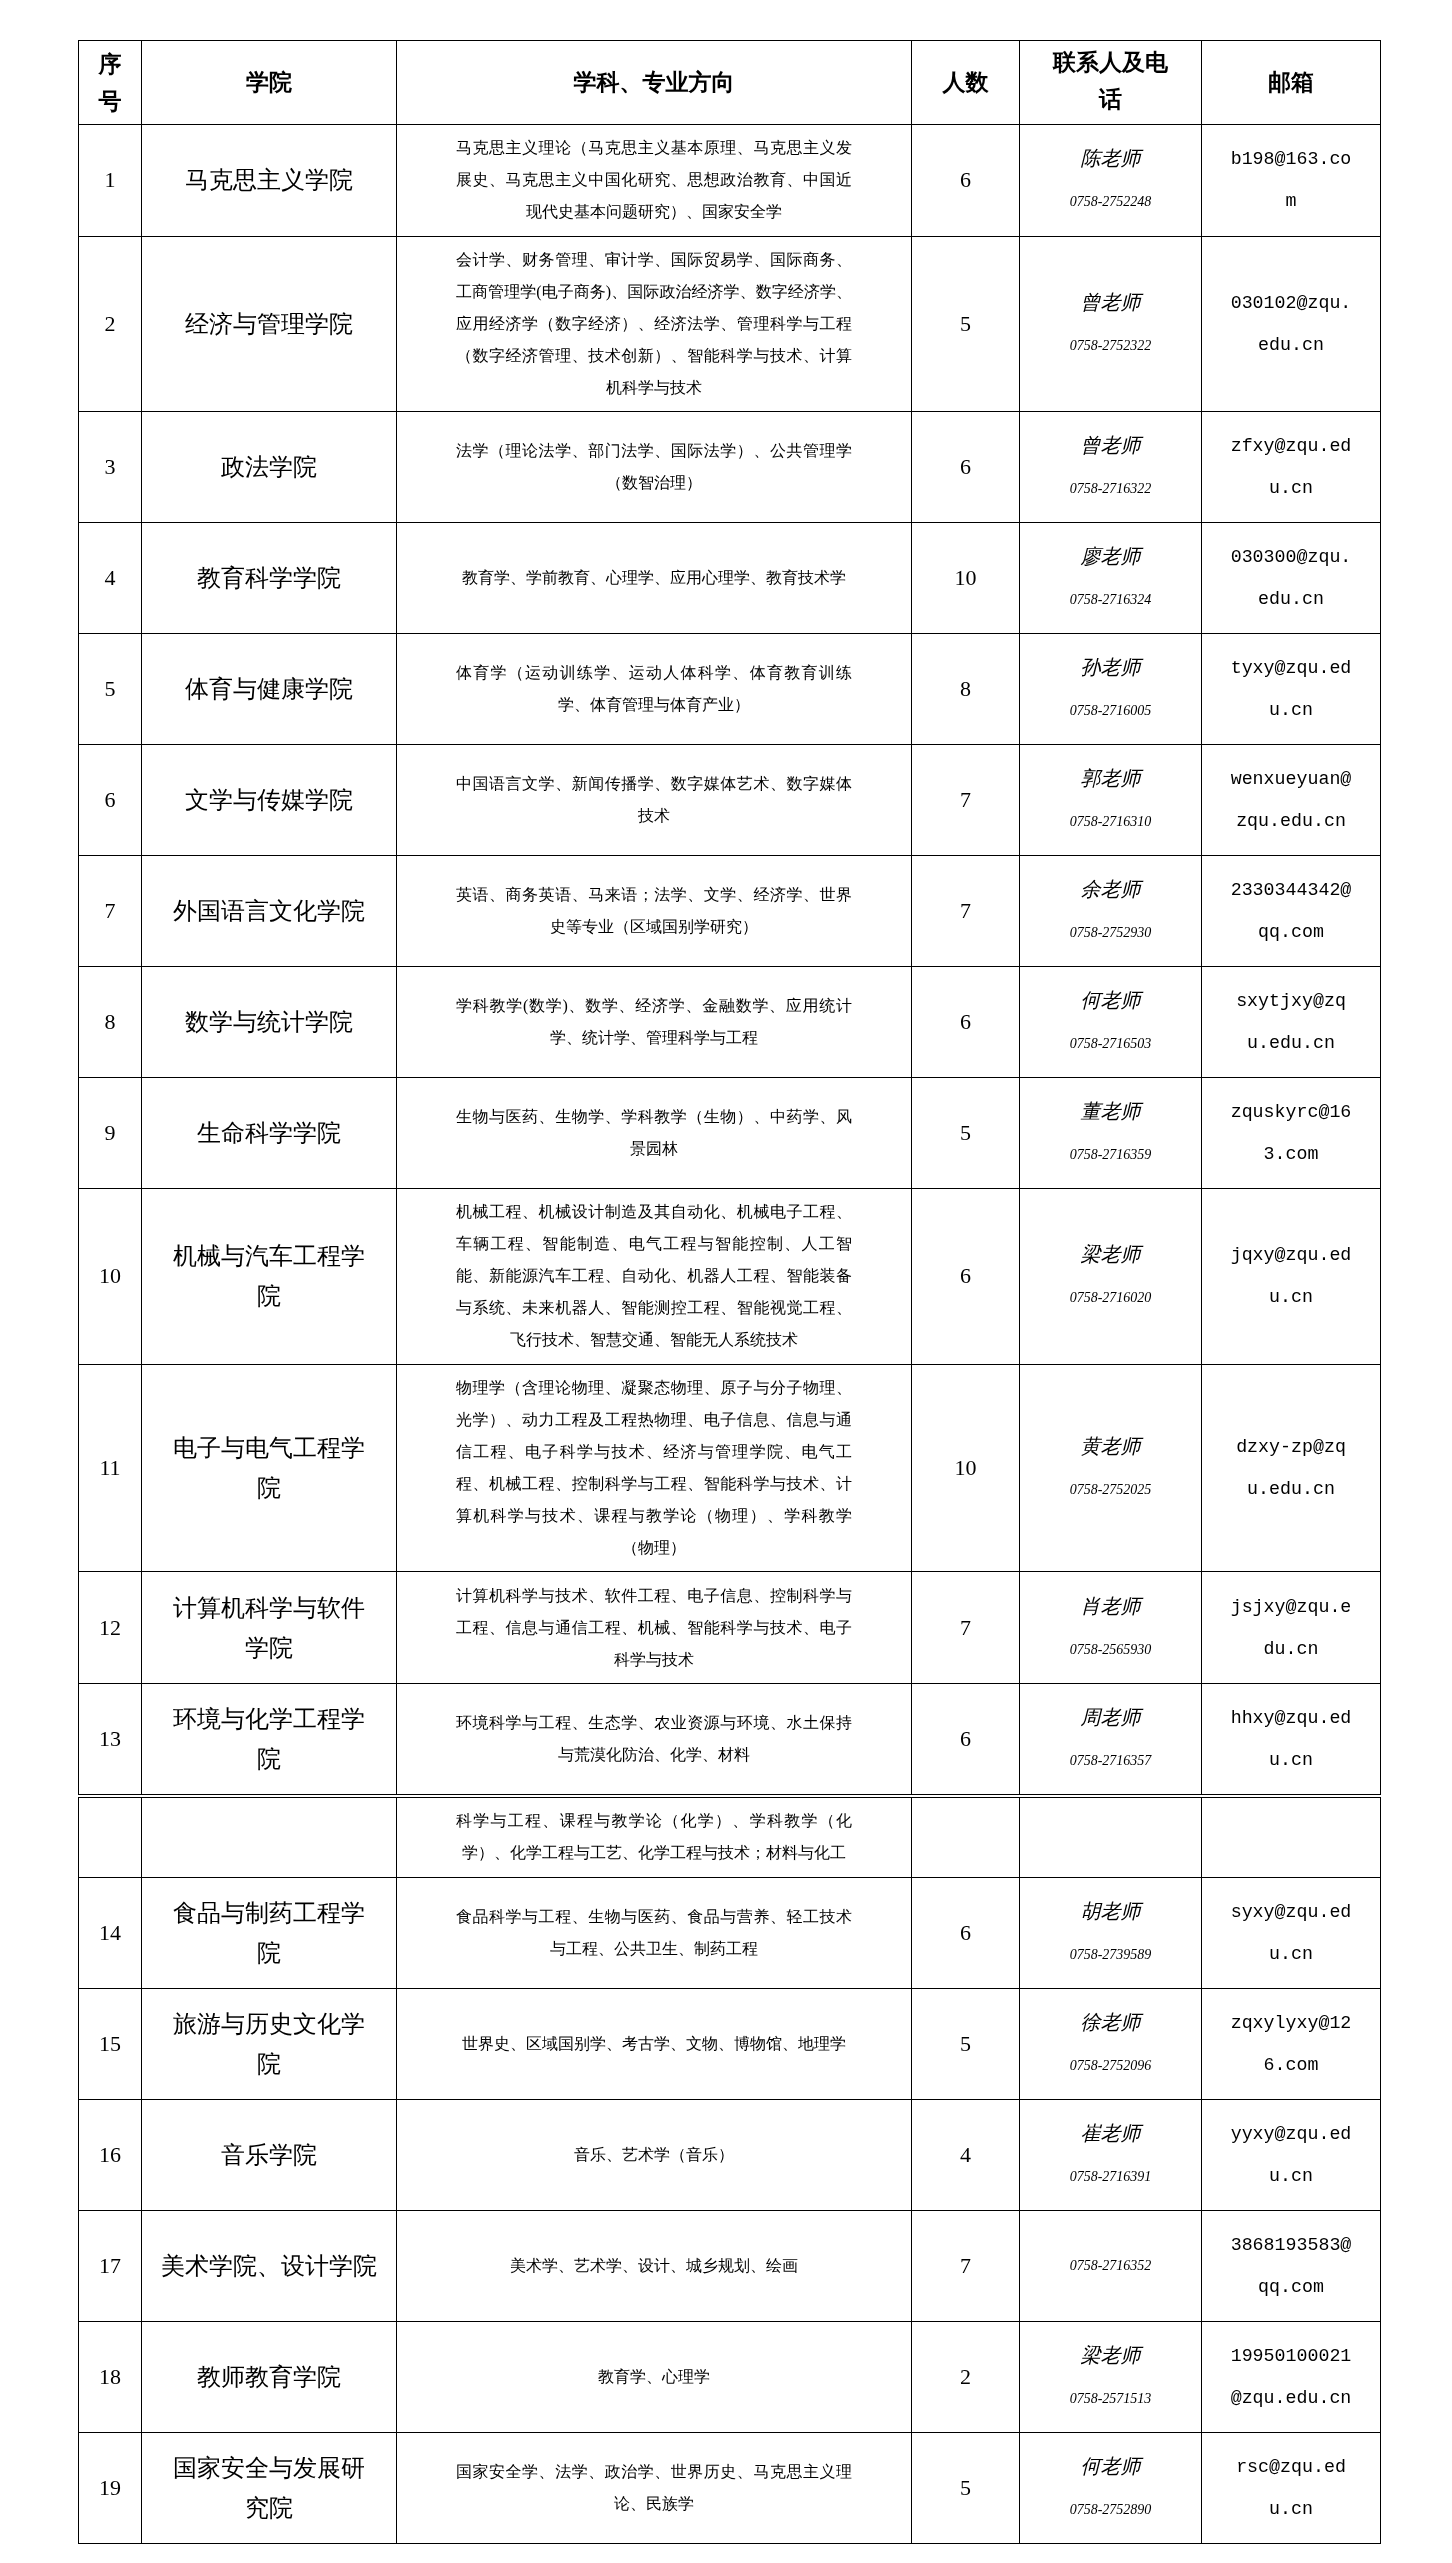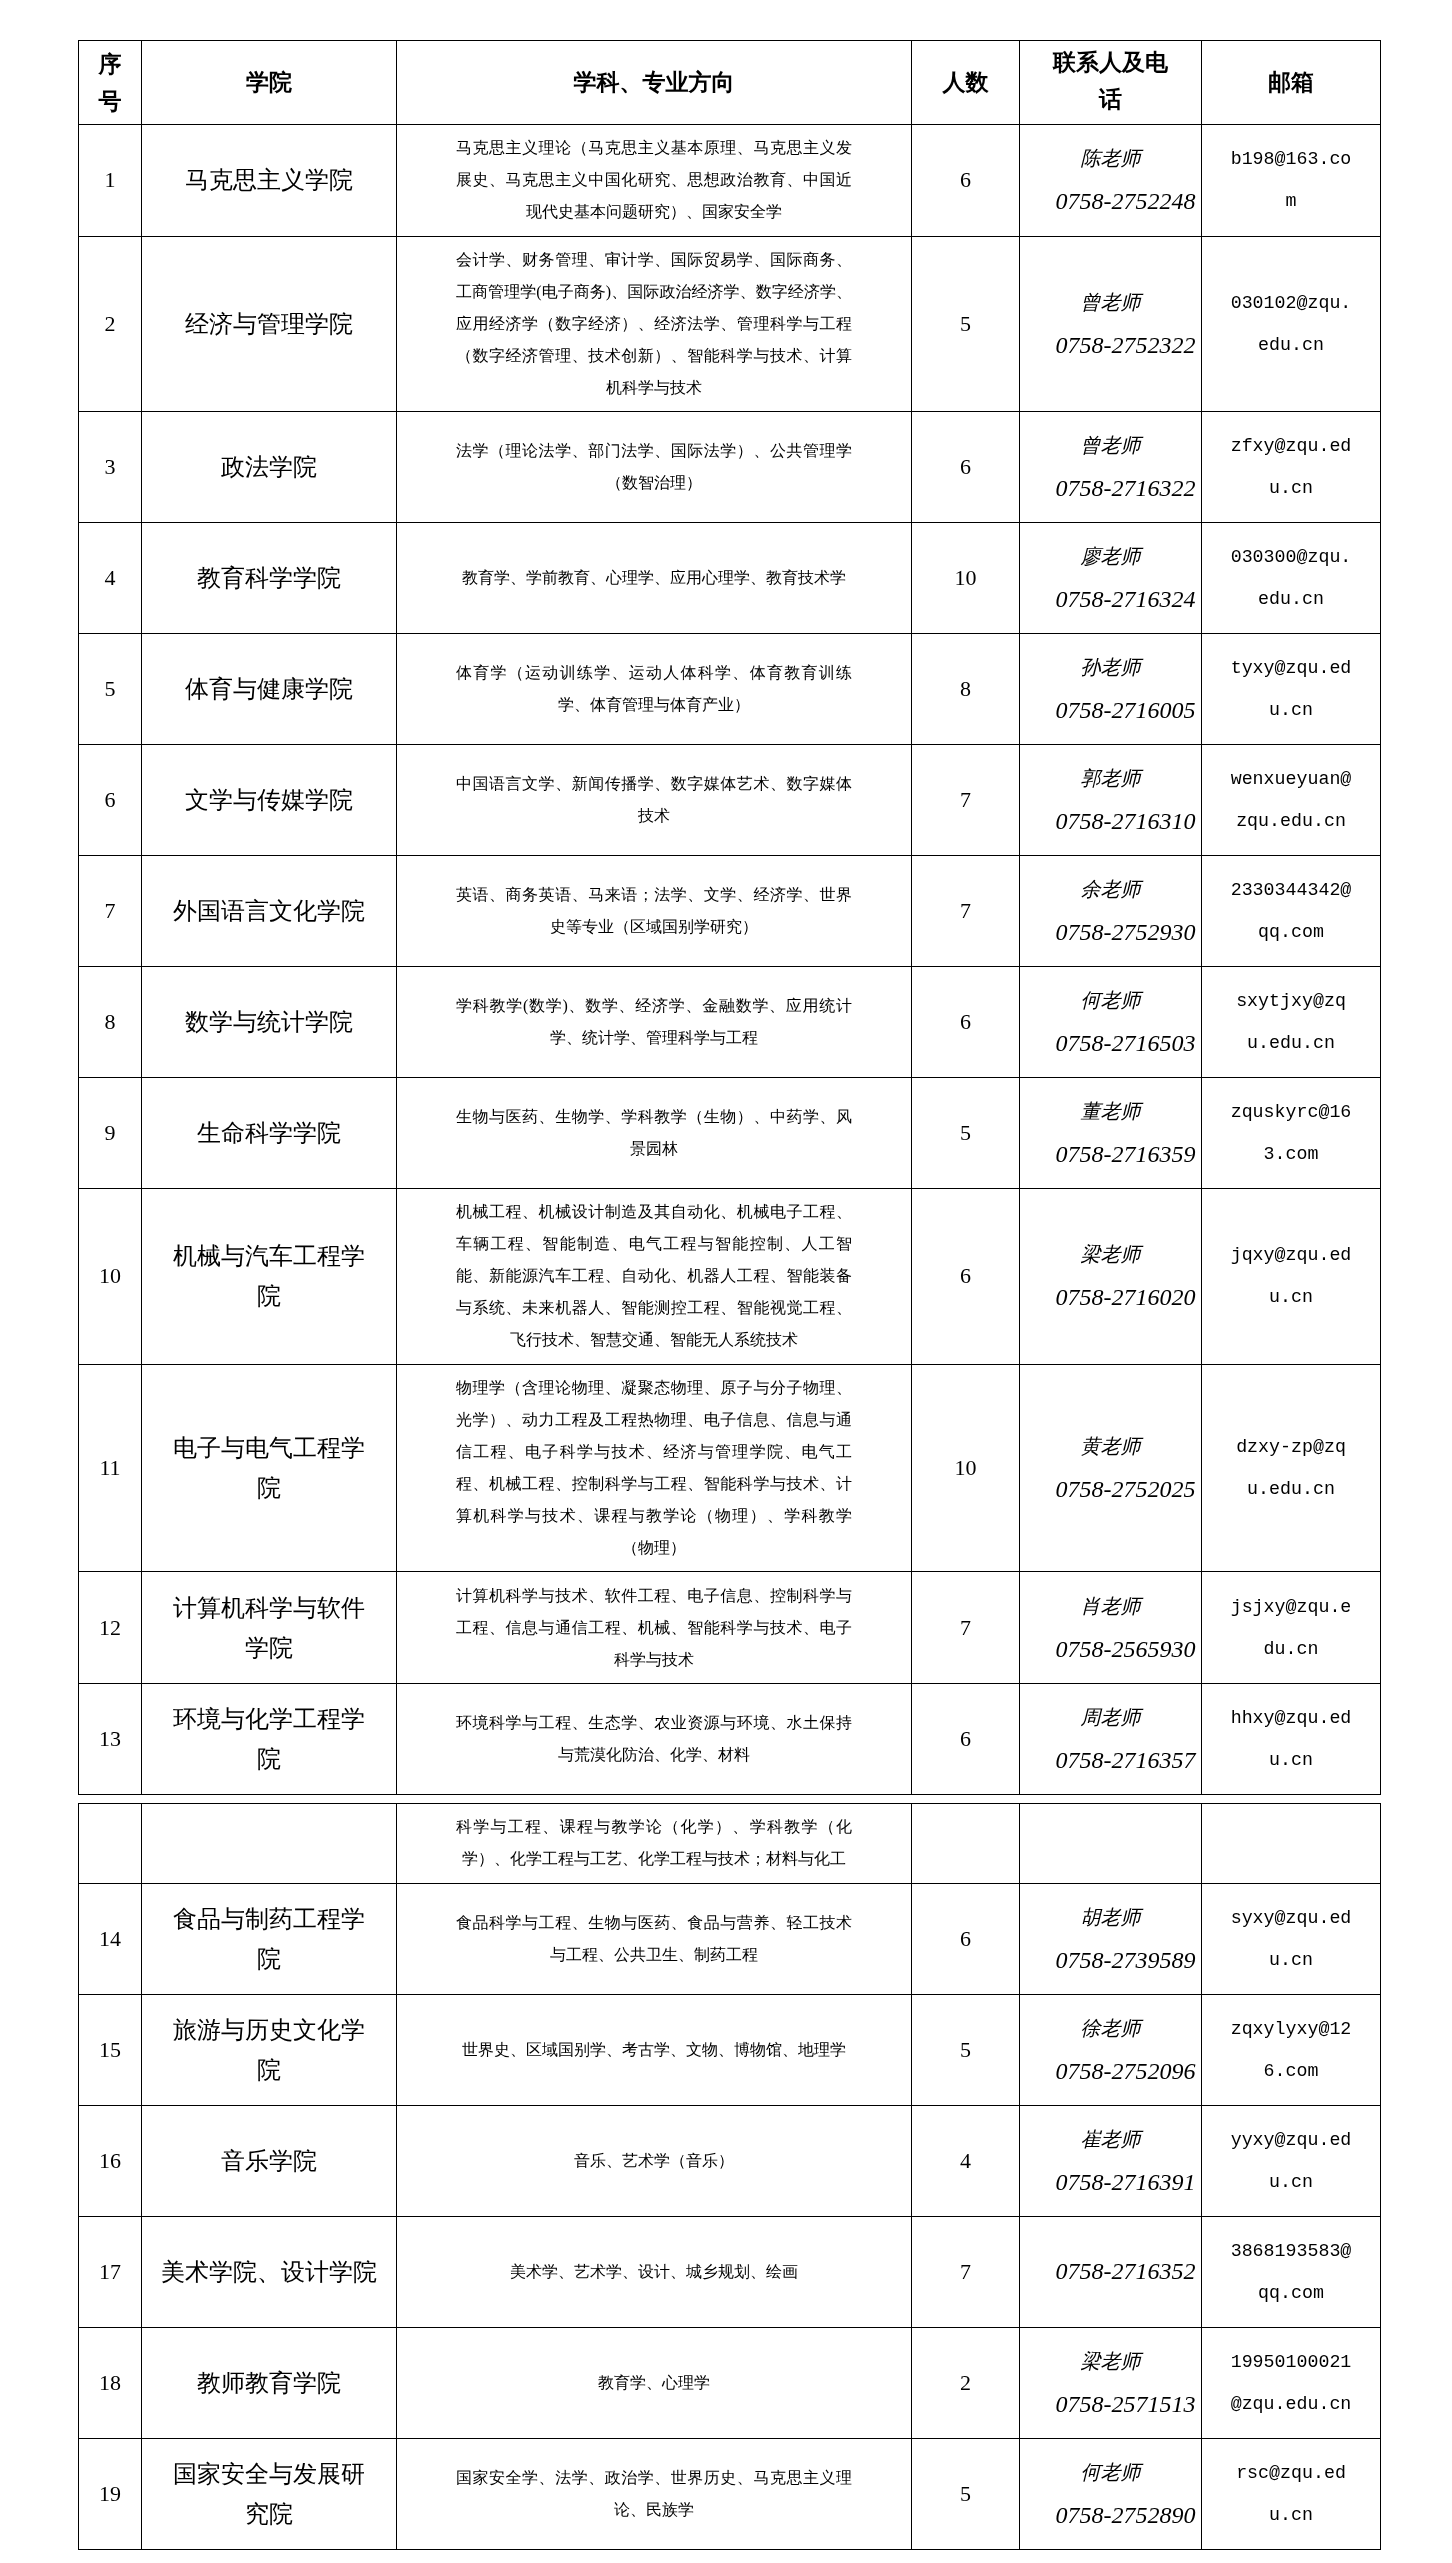--- a/index.html
+++ b/index.html
@@ -20,21 +20,21 @@
     left: 78px;
     top: 40px;
     width: 1302px;
   }
   table.sheet {
     border-collapse: collapse;
     table-layout: fixed;
     width: 1302px;
   }
   table.sheet + table.sheet {
-    margin-top: 8px;
+    margin-top: 2px;
   }
   .sheet th, .sheet td {
     border: 1.8px solid #000000;
     text-align: center;
     vertical-align: middle;
     overflow: hidden;
     box-sizing: border-box;
   }
   .sheet th {
     font-size: 23px;
@@ -68,23 +68,22 @@
     font-size: 22px;
     padding: 3.7px 1.8px;
   }
   td.c-contact {
     font-size: 20px;
     line-height: 43px;
     padding: 3.7px 5.5px;
     font-style: italic;
   }
   td.c-contact .phone {
-    font-size: 24px;
+    font-size: 14px;
     display: block;
-    text-align: right;
   }
   td.c-contact .cname {
     display: block;
   }
   td.c-email {
     font-family: "Liberation Mono", "DejaVu Sans Mono", monospace;
     font-size: 18.3px;
     line-height: 42px;
     padding: 13px 24px;
     word-break: break-all;

